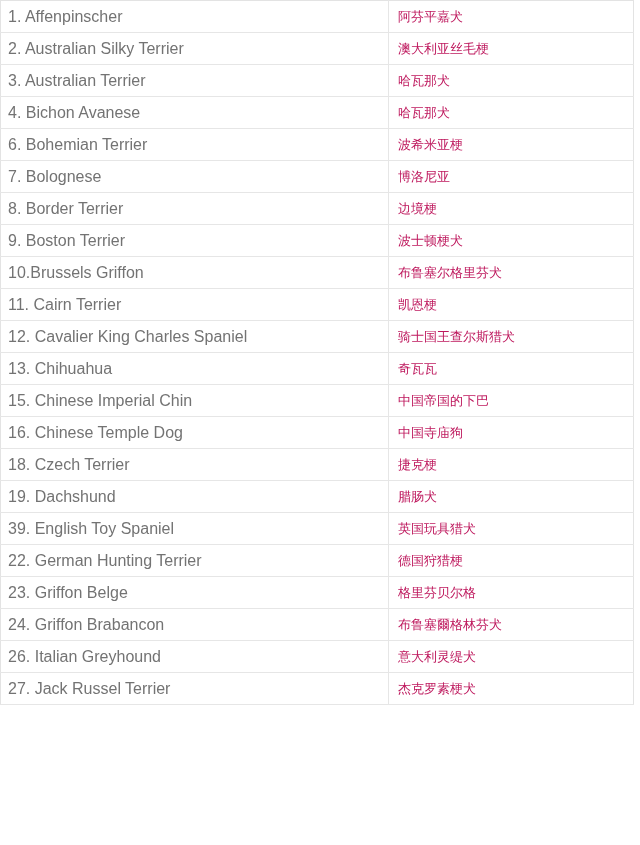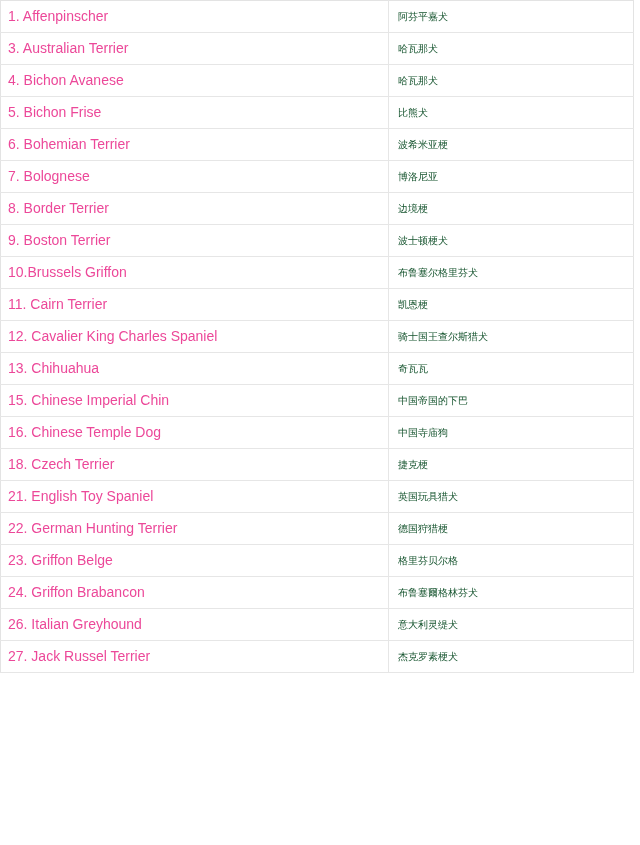--- a/index.html
+++ b/index.html
@@ -25,59 +25,59 @@
   }
   .breed-table col.col-en { width: 388px; }
   .breed-table col.col-zh { width: 245px; }
   .breed-table tr {
     height: 31px;
   }
   .breed-table td {
     border-bottom: 1px solid #e6e6e6;
     border-right: 1px solid #e6e6e6;
     padding: 0 0 0 7px;
-    font-size: 14px;
+    font-size: 16px;
     line-height: 31px;
     height: 31px;
     vertical-align: middle;
     white-space: nowrap;
     overflow: hidden;
-    color: #ec4899;
+    color: #737373;
   }
   .breed-table td.cell-zh {
     border-right: none;
     padding-left: 9px;
-    font-size: 10px;
-    color: #14532d;
+    font-size: 13px;
+    color: #be185d;
   }
 </style>
 </head>
 <body>
 
 <table class="breed-table">
   <colgroup>
     <col class="col-en">
     <col class="col-zh">
   </colgroup>
   <tbody>
       <tr>
         <td class="cell-en">1. Affenpinscher</td>
         <td class="cell-zh">阿芬平嘉犬</td>
       </tr>
       <tr>
+        <td class="cell-en">2. Australian Silky Terrier</td>
+        <td class="cell-zh">澳大利亚丝毛梗</td>
+      </tr>
+      <tr>
         <td class="cell-en">3. Australian Terrier</td>
         <td class="cell-zh">哈瓦那犬</td>
       </tr>
       <tr>
         <td class="cell-en">4. Bichon Avanese</td>
         <td class="cell-zh">哈瓦那犬</td>
-      </tr>
-      <tr>
-        <td class="cell-en">5. Bichon Frise</td>
-        <td class="cell-zh">比熊犬</td>
       </tr>
       <tr>
         <td class="cell-en">6. Bohemian Terrier</td>
         <td class="cell-zh">波希米亚梗</td>
       </tr>
       <tr>
         <td class="cell-en">7. Bolognese</td>
         <td class="cell-zh">博洛尼亚</td>
       </tr>
       <tr>
@@ -110,21 +110,25 @@
       </tr>
       <tr>
         <td class="cell-en">16. Chinese Temple Dog</td>
         <td class="cell-zh">中国寺庙狗</td>
       </tr>
       <tr>
         <td class="cell-en">18. Czech Terrier</td>
         <td class="cell-zh">捷克梗</td>
       </tr>
       <tr>
-        <td class="cell-en">21. English Toy Spaniel</td>
+        <td class="cell-en">19. Dachshund</td>
+        <td class="cell-zh">腊肠犬</td>
+      </tr>
+      <tr>
+        <td class="cell-en">39. English Toy Spaniel</td>
         <td class="cell-zh">英国玩具猎犬</td>
       </tr>
       <tr>
         <td class="cell-en">22. German Hunting Terrier</td>
         <td class="cell-zh">德国狩猎梗</td>
       </tr>
       <tr>
         <td class="cell-en">23. Griffon Belge</td>
         <td class="cell-zh">格里芬贝尔格</td>
       </tr>

